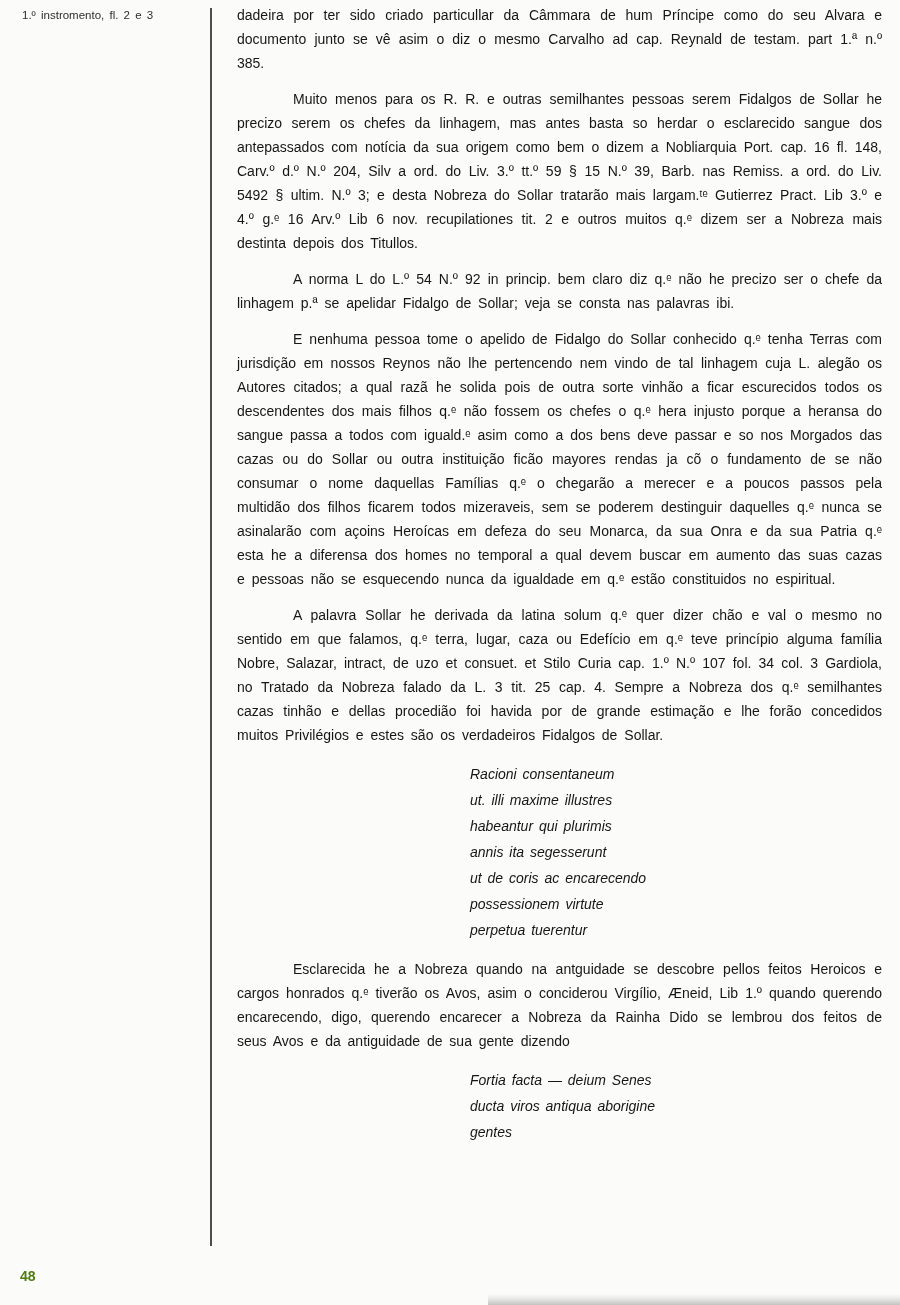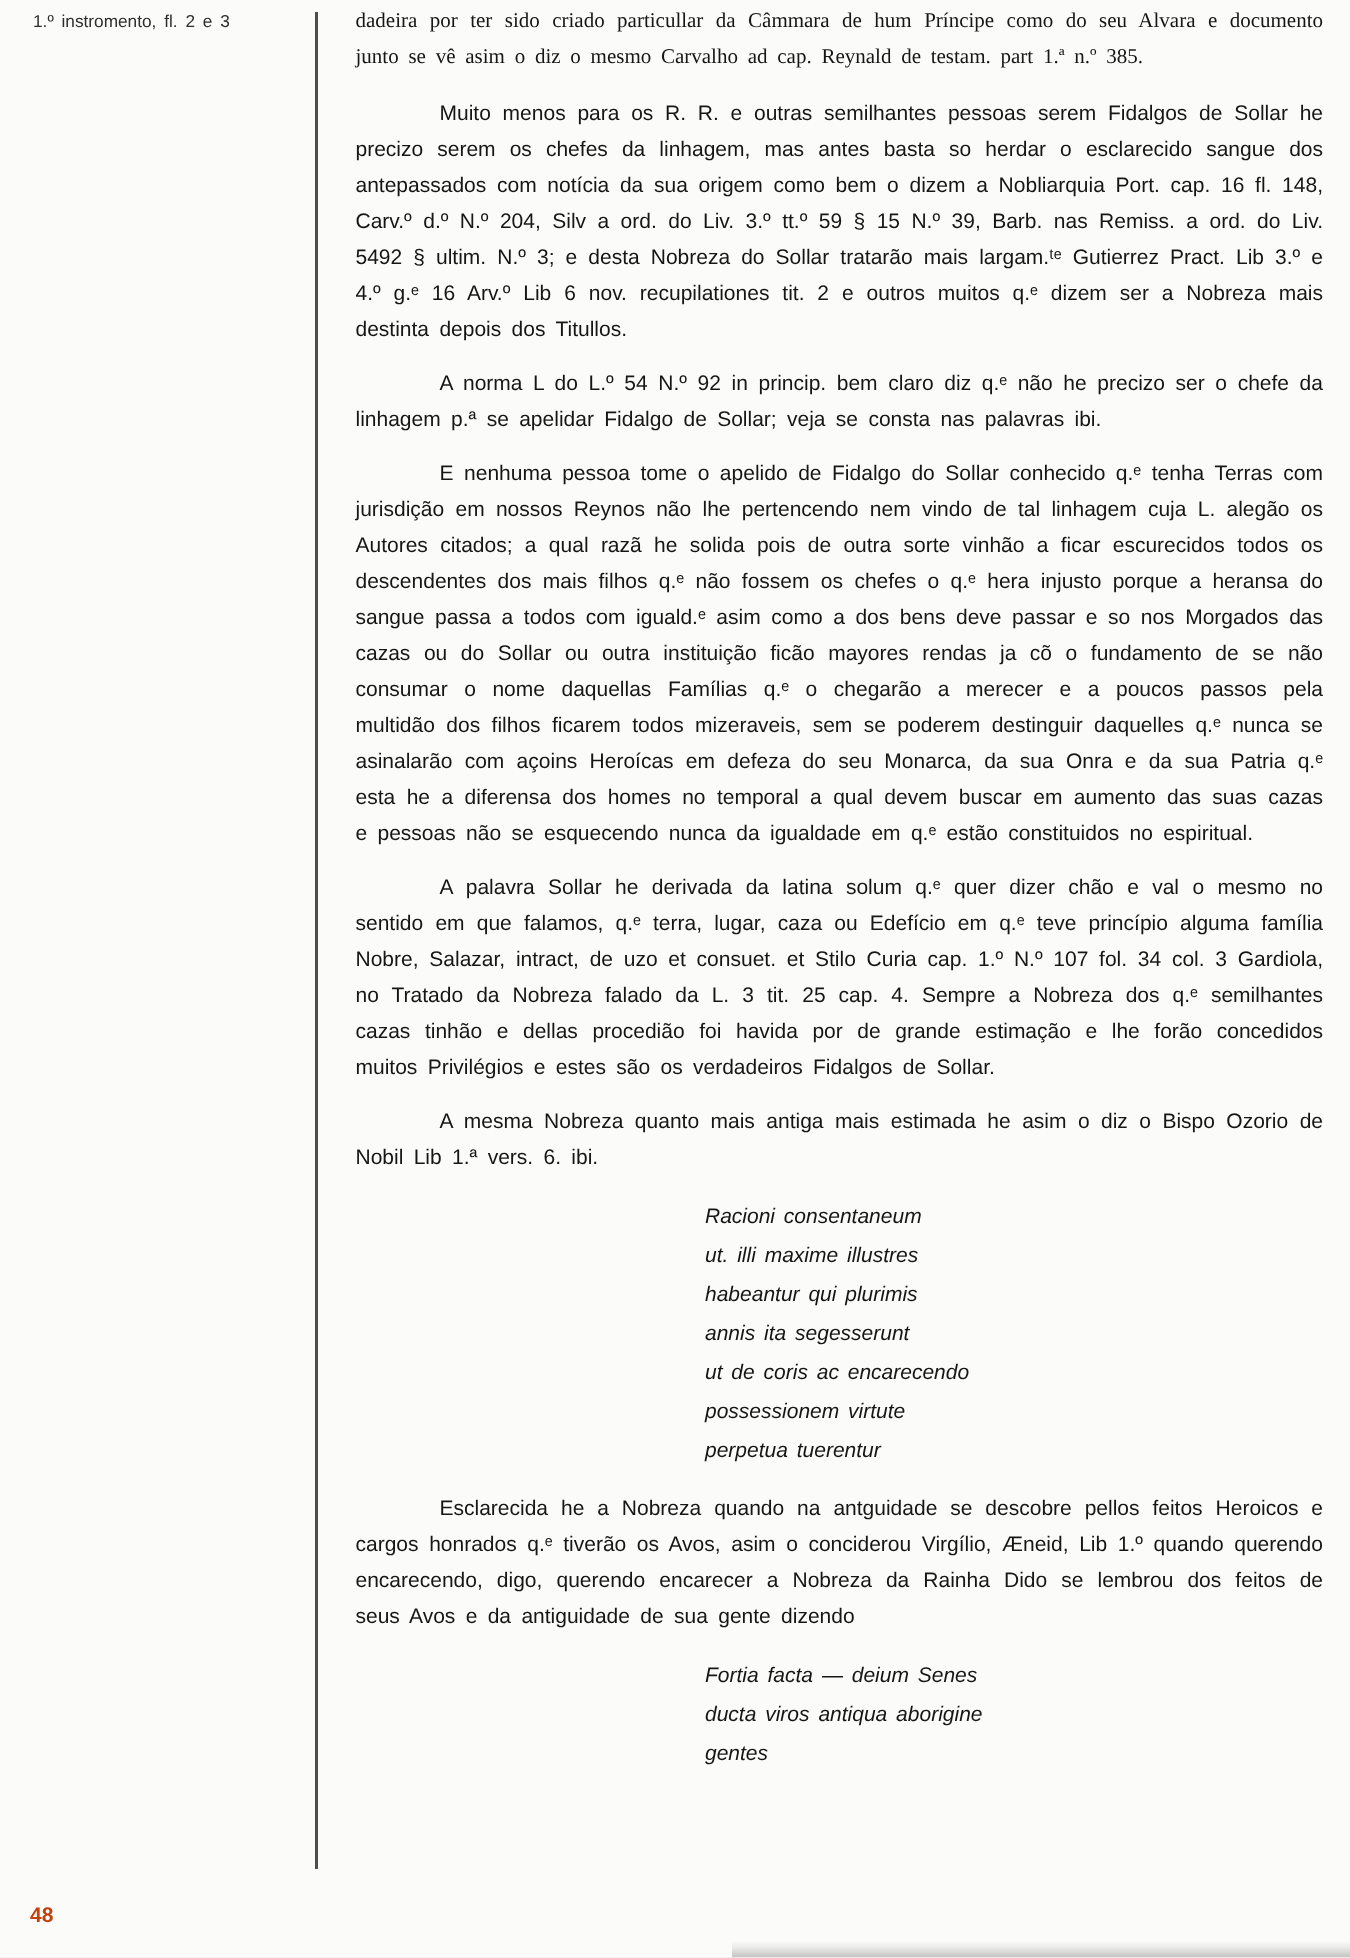--- a/index.html
+++ b/index.html
@@ -44,38 +44,37 @@
     line-height: 24px;
     text-align: justify;
     word-spacing: 3px;
   }
   .para {
     margin: 0 0 12px 0;
     text-indent: 56px;
   }
   .para.first {
     text-indent: 0;
-    font-family: Liberation Serif, serif;
   }
   .verse {
     margin: 14px 0 14px 233px;
     text-align: left;
     font-style: italic;
   }
   .verse-line {
     line-height: 26px;
     word-spacing: 2px;
   }
   .page-number {
     position: absolute;
     left: 20px;
     top: 1268px;
     font-size: 14px;
     font-weight: bold;
-    color: #c2410c;
+    color: #4d7c0f;
   }
   .scan-strip {
     position: absolute;
     left: 488px;
     right: 0;
     bottom: 0;
     height: 11px;
     background: linear-gradient(to bottom, rgba(110,110,110,0) 0%, rgba(110,110,110,0.12) 40%, rgba(90,90,90,0.35) 100%);
   }
 </style>
@@ -88,21 +87,20 @@
 
   <div class="divider-rule"></div>
 
   <div class="text-column">
 
     <p class="para first">dadeira por ter sido criado particullar da Câmmara de hum Príncipe como do seu Alvara e documento junto se vê asim o diz o mesmo Carvalho ad cap. Reynald de testam. part 1.ª n.º 385.</p>
     <p class="para">Muito menos para os R. R. e outras semilhantes pessoas serem Fidalgos de Sollar he precizo serem os chefes da linhagem, mas antes basta so herdar o esclarecido sangue dos antepassados com notícia da sua origem como bem o dizem a Nobliarquia Port. cap. 16 fl. 148, Carv.º d.º N.º 204, Silv a ord. do Liv. 3.º tt.º 59 § 15 N.º 39, Barb. nas Remiss. a ord. do Liv. 5492 § ultim. N.º 3; e desta Nobreza do Sollar tratarão mais largam.ᵗᵉ Gutierrez Pract. Lib 3.º e 4.º g.ᵉ 16 Arv.º Lib 6 nov. recupilationes tit. 2 e outros muitos q.ᵉ dizem ser a Nobreza mais destinta depois dos Titullos.</p>
     <p class="para">A norma L do L.º 54 N.º 92 in princip. bem claro diz q.ᵉ não he precizo ser o chefe da linhagem p.ª se apelidar Fidalgo de Sollar; veja se consta nas palavras ibi.</p>
     <p class="para">E nenhuma pessoa tome o apelido de Fidalgo do Sollar conhecido q.ᵉ tenha Terras com jurisdição em nossos Reynos não lhe pertencendo nem vindo de tal linhagem cuja L. alegão os Autores citados; a qual razã he solida pois de outra sorte vinhão a ficar escurecidos todos os descendentes dos mais filhos q.ᵉ não fossem os chefes o q.ᵉ hera injusto porque a heransa do sangue passa a todos com iguald.ᵉ asim como a dos bens deve passar e so nos Morgados das cazas ou do Sollar ou outra instituição ficão mayores rendas ja cõ o fundamento de se não consumar o nome daquellas Famílias q.ᵉ o chegarão a merecer e a poucos passos pela multidão dos filhos ficarem todos mizeraveis, sem se poderem destinguir daquelles q.ᵉ nunca se asinalarão com açoins Heroícas em defeza do seu Monarca, da sua Onra e da sua Patria q.ᵉ esta he a diferensa dos homes no temporal a qual devem buscar em aumento das suas cazas e pessoas não se esquecendo nunca da igualdade em q.ᵉ estão constituidos no espiritual.</p>
     <p class="para">A palavra Sollar he derivada da latina solum q.ᵉ quer dizer chão e val o mesmo no sentido em que falamos, q.ᵉ terra, lugar, caza ou Edefício em q.ᵉ teve princípio alguma família Nobre, Salazar, intract, de uzo et consuet. et Stilo Curia cap. 1.º N.º 107 fol. 34 col. 3 Gardiola, no Tratado da Nobreza falado da L. 3 tit. 25 cap. 4. Sempre a Nobreza dos q.ᵉ semilhantes cazas tinhão e dellas procedião foi havida por de grande estimação e lhe forão concedidos muitos Privilégios e estes são os verdadeiros Fidalgos de Sollar.</p>
-    <p class="para">A mesma Nobreza quanto mais antiga mais estimada he asim o diz o Bispo Ozorio de Nobil Lib 1.ª vers. 6. ibi.</p>
 
     <div class="verse">
       <div class="verse-line">Racioni consentaneum</div>
       <div class="verse-line">ut. illi maxime illustres</div>
       <div class="verse-line">habeantur qui plurimis</div>
       <div class="verse-line">annis ita segesserunt</div>
       <div class="verse-line">ut de coris ac encarecendo</div>
       <div class="verse-line">possessionem virtute</div>
       <div class="verse-line">perpetua tuerentur</div>
     </div>

